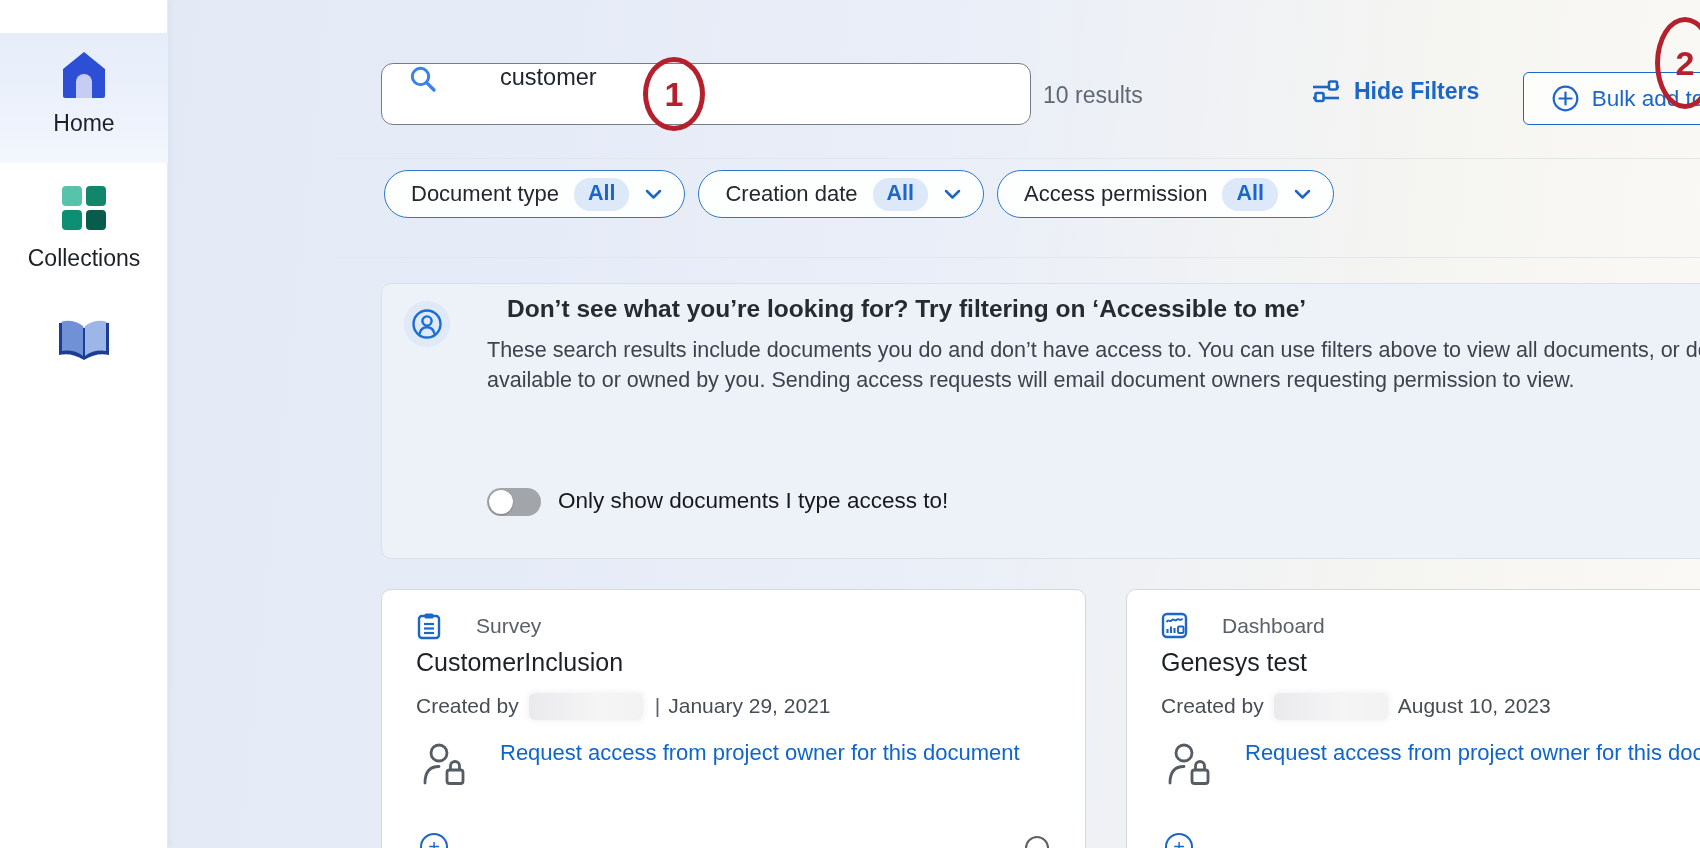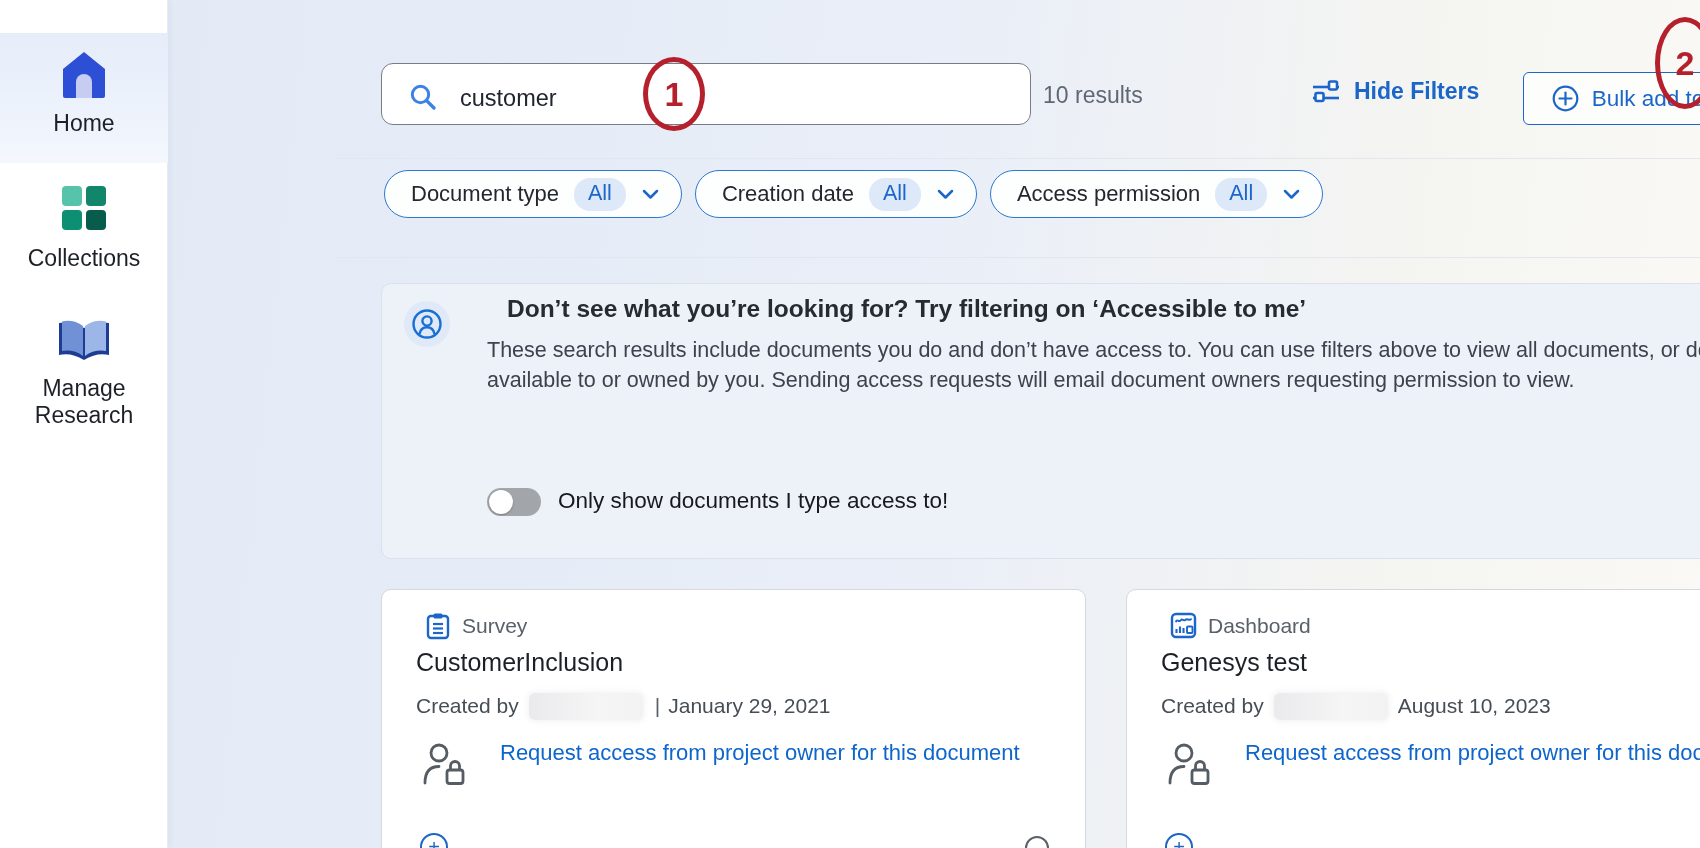--- a/index.html
+++ b/index.html
@@ -36,21 +36,21 @@
     background:linear-gradient(96deg,#e3eaf6 0%,#e9eef8 48%,#f5f5f1 80%,#faf9f6 100%);
   }
   .divider { position:absolute; left:168px; right:0; height:1px; background:#e3e6ec; }
   .divider-1 { top:158px; }
   .divider-2 { top:257px; }
 
   
   .search-box {
     position:absolute; left:213px; top:63px; width:650px; height:62px;
     background:#fff; border:1.5px solid #767d87; border-radius:12px;
-    display:flex; align-items:flex-end; padding:0 20px 12px 26px;
+    display:flex; align-items:flex-start; padding:0 20px 12px 26px;gap:40px;
   }
   .search-box input {
     border:none; outline:none; background:transparent;
     font-family:"Liberation Sans", sans-serif;
     font-size:23.5px; color:#202530; margin-left:22px; width:440px;
   }
   .results-count {
     position:absolute; left:875px; top:82px; font-size:23px; color:#606774;
   }
   .hide-filters {
@@ -76,21 +76,21 @@
   .annot-2 { left:1487px; top:17px; width:60px; height:92px; }
 
   
   .filters-row { position:absolute; left:216px; top:170px; display:flex; gap:13px;align-items:center; }
   .pill {
     height:48px; border:1.5px solid #2d77cf; border-radius:26px; background:#fdfefe;
     display:flex; align-items:center; padding:0 22px 0 26px; cursor:pointer;
   }
   .pill-label { font-size:22px; color:#23282e; }
   .pill-value {
-    margin-left:15px; background:#dde9f9; color:#1b66c8; font-weight:400;
+    margin-left:15px; background:#dde9f9; color:#1b66c8; font-weight:700;
     font-size:21.5px; border-radius:16px; padding:3px 14px 5px;
   }
   .pill .chev { margin-left:16px; display:flex; }
 
   
   .banner {
     position:absolute; left:213px; top:283px; width:1452px; height:276px;
     background:#edf1f8; border:1px solid #dbe0ea; border-radius:10px;
   }
   .banner-avatar {
@@ -116,21 +116,21 @@
     position:absolute; left:176px; top:203px; font-size:22.5px; color:#17191d; line-height:28px;
   }
 
   
   .card {
     position:absolute; top:589px; width:705px; height:400px;
     background:#fff; border:1px solid #d5d9de; border-radius:10px;
   }
   .card-1 { left:213px; }
   .card-2 { left:958px; }
-  .card-type { position:absolute; left:43px; top:22px; display:flex; align-items:center; gap:11px; }
+  .card-type { position:absolute; left:34px; top:22px; display:flex; align-items:center; gap:34px; }
   .card-type-label { font-size:21px; color:#596069; }
   .card-title { position:absolute; left:34px; top:58px; font-size:25px; font-weight:500; color:#1d2127; }
   .card-meta {
     position:absolute; left:34px; top:102px; height:28px;
     display:flex; align-items:center; font-size:21px; color:#474d55;
   }
   .blur-name {
     width:114px; height:27px; border-radius:6px; margin:0 10px;
     background:linear-gradient(90deg,#eaeaec 0%,#f5f5f6 60%,#f2f2f3 100%);
     box-shadow:0 0 5px 2px rgba(243,243,244,.9);
@@ -340,15 +340,14 @@
   </div>
 
   <div class="nav-item nav-research">
     <span class="nav-icon">
       <svg width="54" height="50" viewBox="0 0 54 50">
         <path d="M2 9 V41 Q14 38 27 46 Q40 38 52 41 V9 Q40 7 27 14 Q14 7 2 9 Z" fill="#1d3c94"></path>
         <path d="M26 12 C20 7 11 5.5 5 7.5 V37 C11 35.5 20 37 26 42 Z" fill="#7191d6"></path>
         <path d="M28 12 C34 7 43 5.5 49 7.5 V37 C43 35.5 34 37 28 42 Z" fill="#9db6e8"></path>
       </svg>
     </span>
-    <div class="nav-label" style="width:120px;margin-left:24px;">Manage Research</div>
   </div>
 </div>
 
 </body></html>

